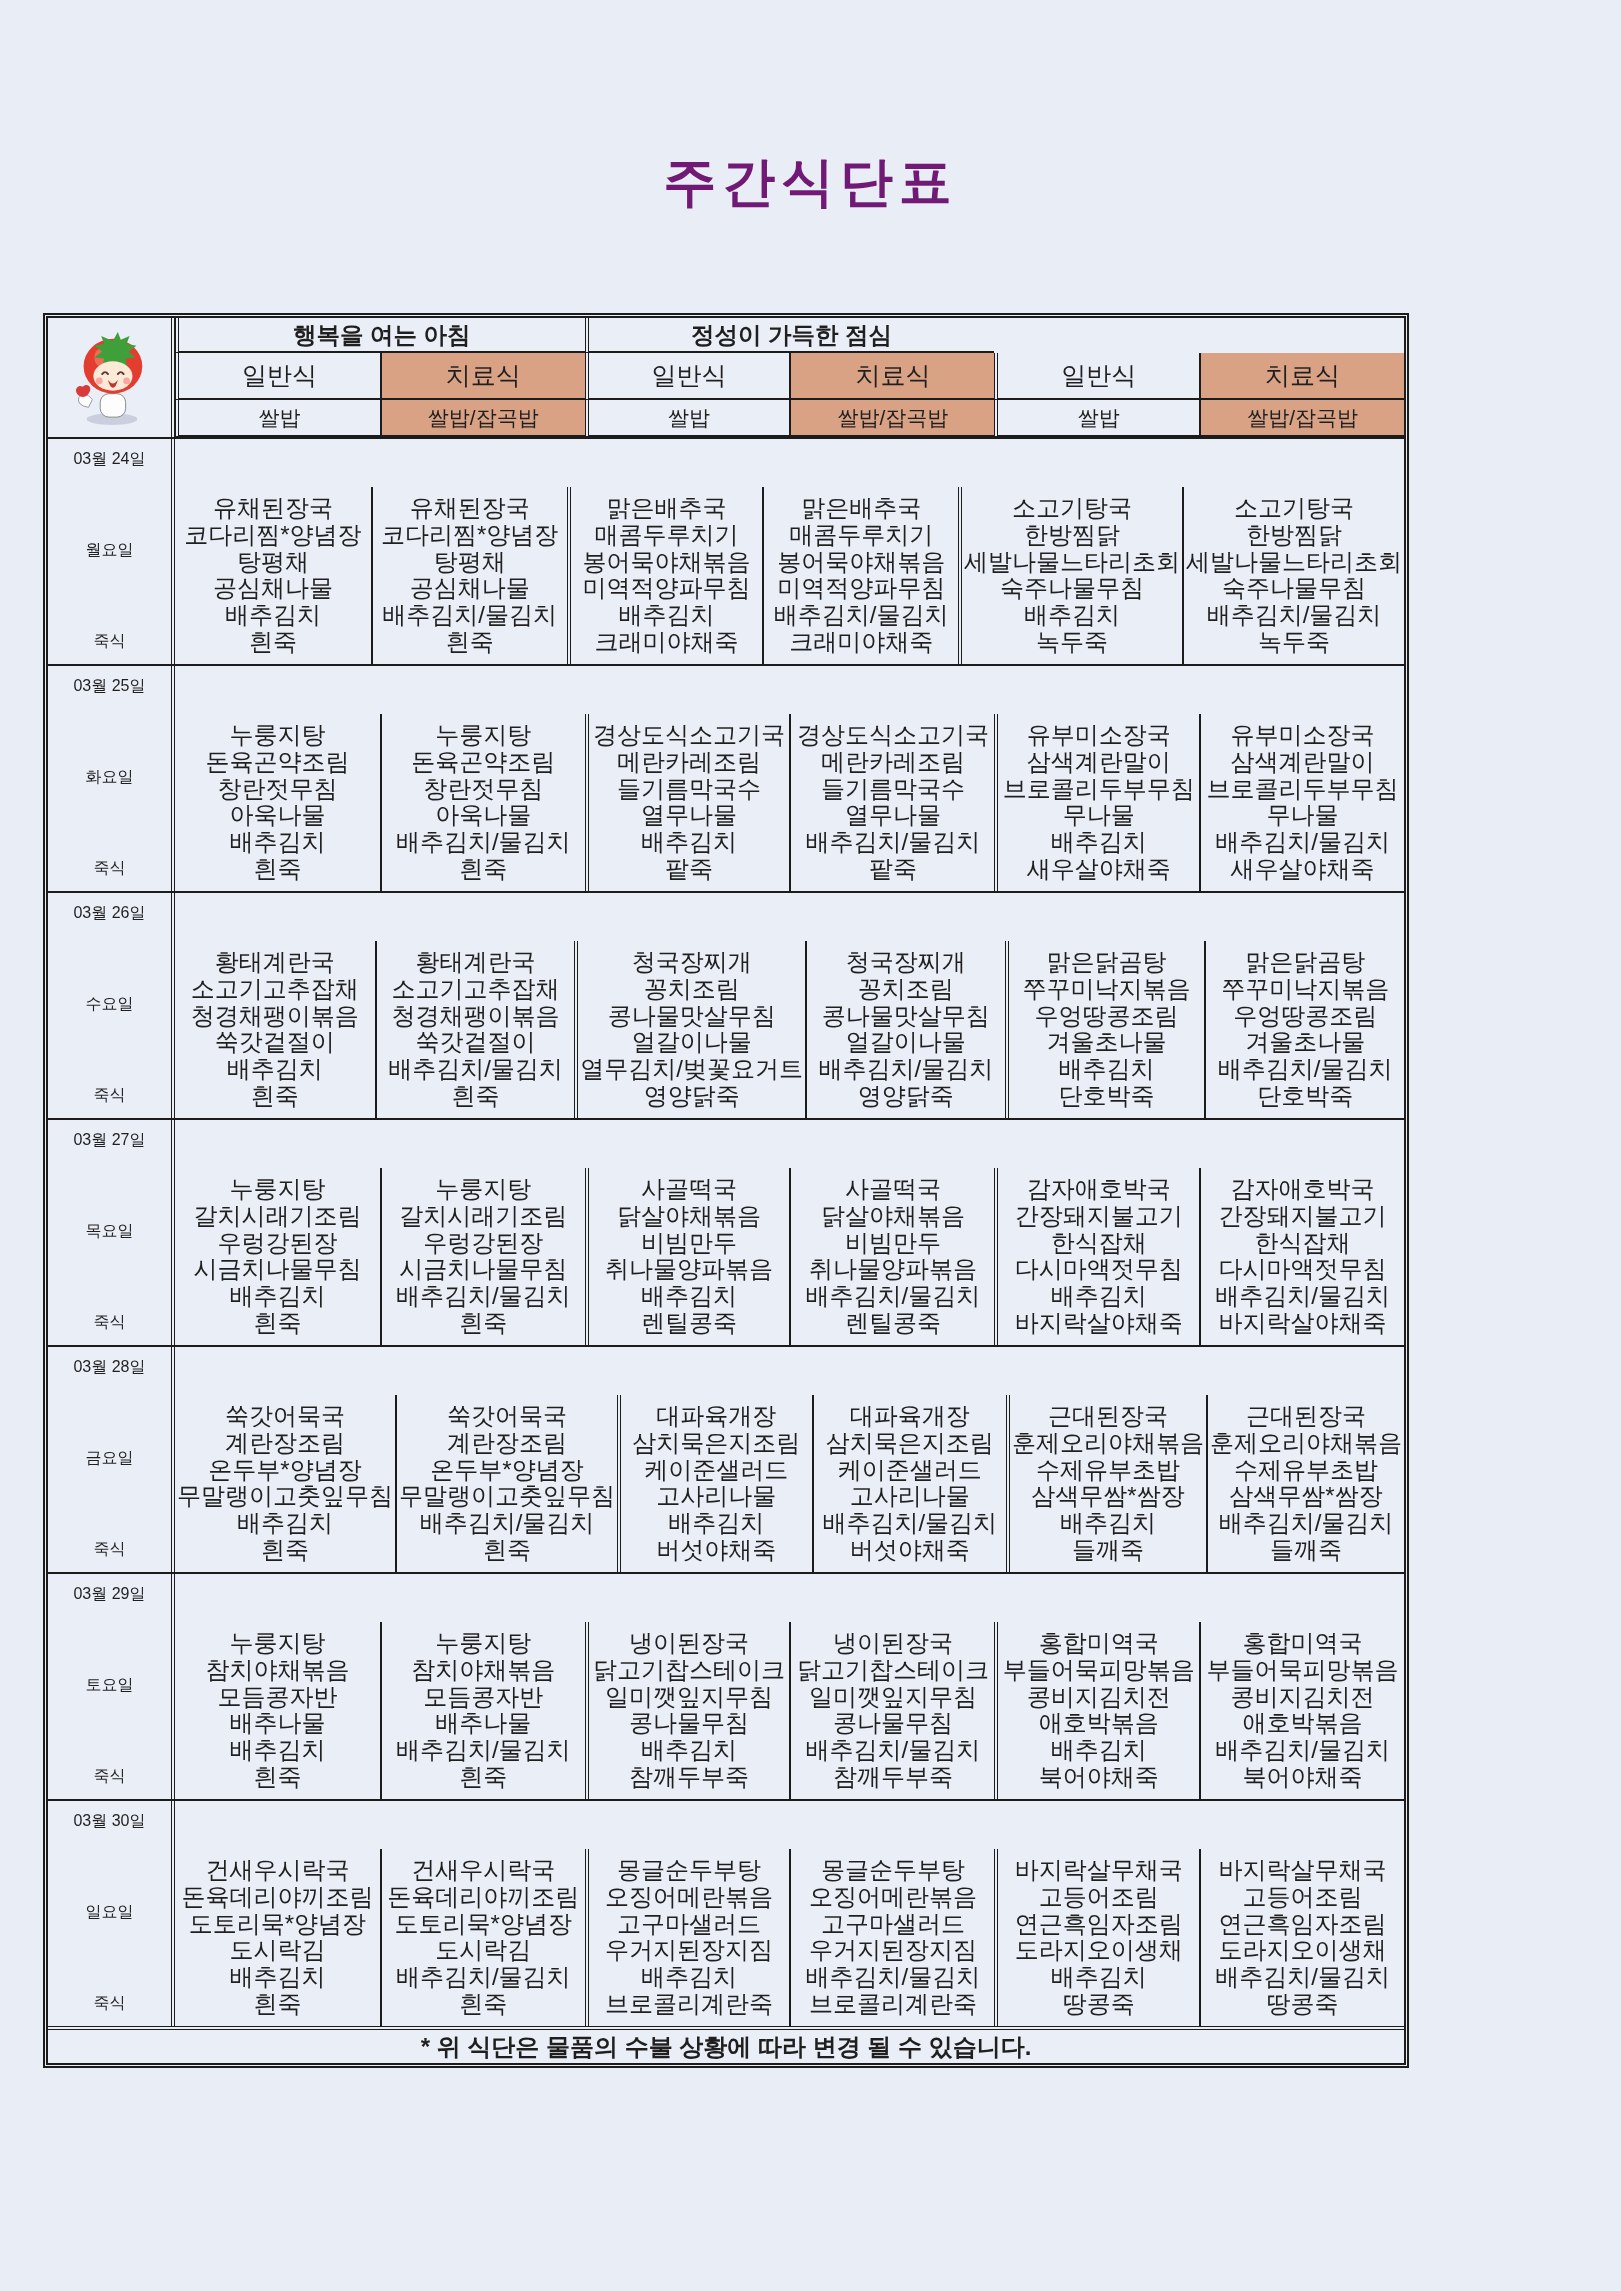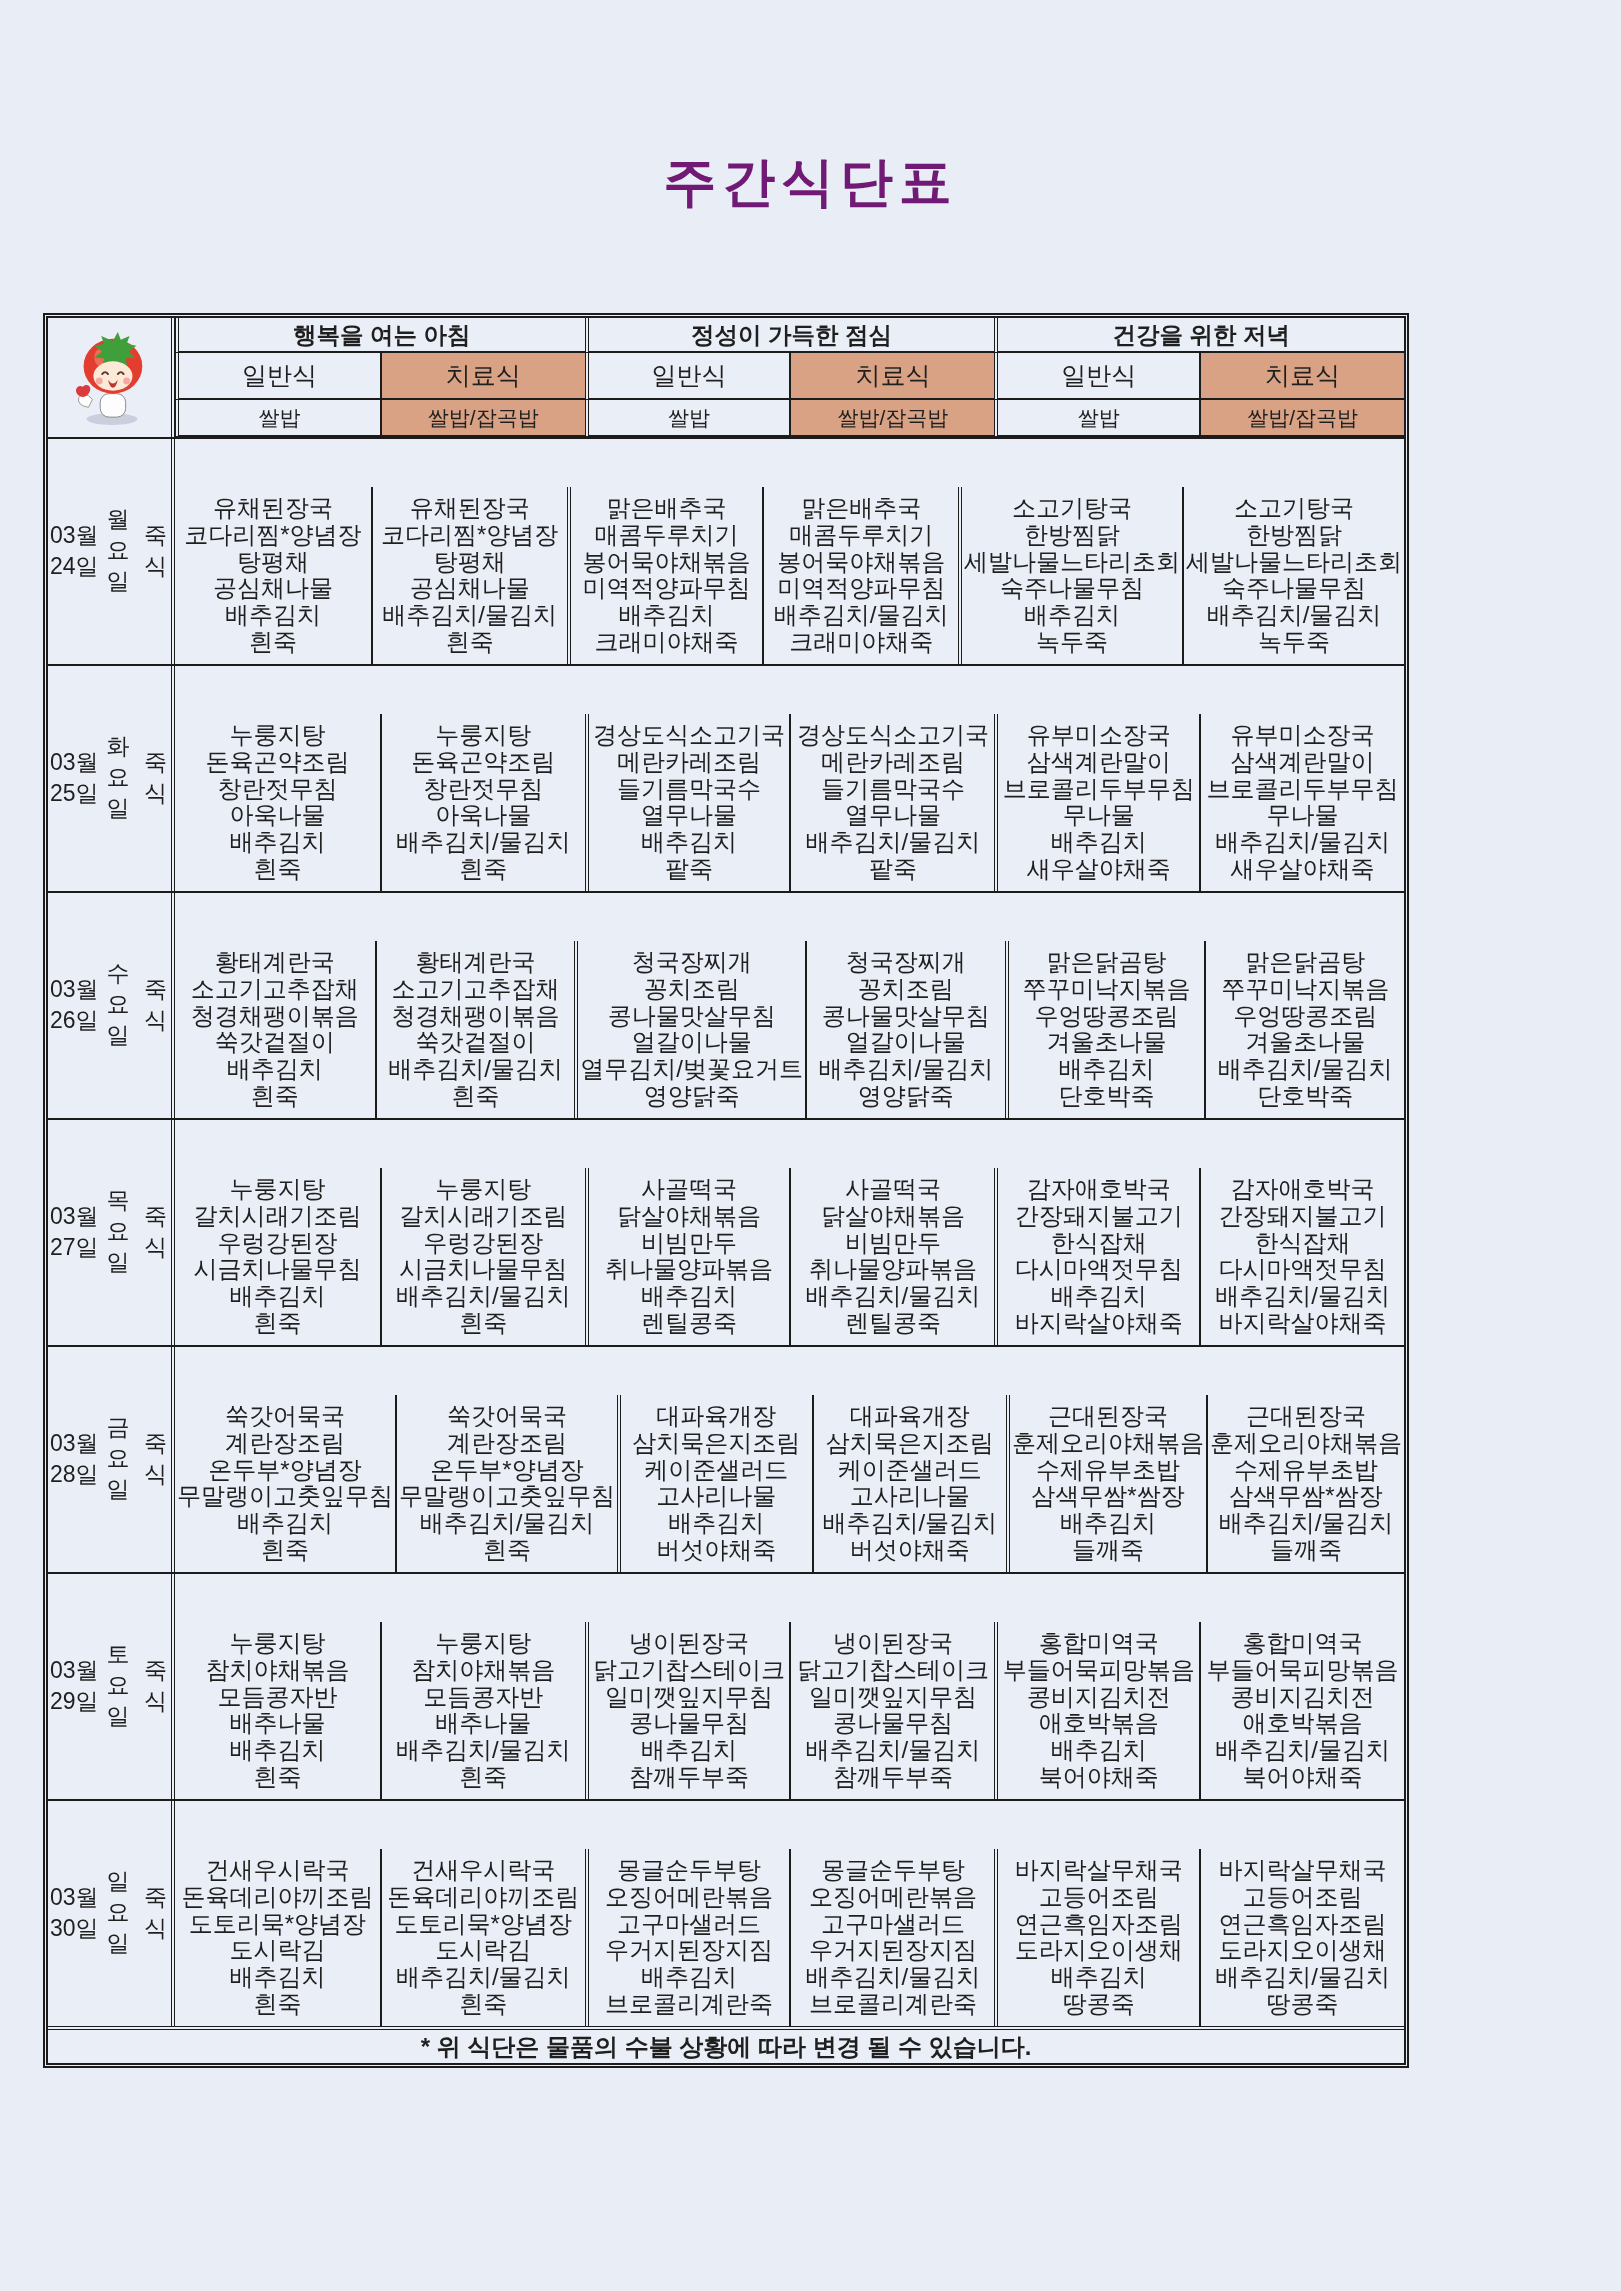--- a/index.html
+++ b/index.html
@@ -55,25 +55,25 @@
   .therapy{background:var(--therapy-bg);}
   .sep-single{border-left:2px solid var(--line);}
   .sep-double{border-left:4.9px double var(--line);}
   .day-row{
     display:grid;
     grid-template-columns:127px repeat(6,1fr);
     height:227px;
     border-top:2px solid var(--line);
   }
   .day-cell{
-    display:flex;flex-direction:row;justify-content:space-between;
+    display:flex;flex-direction:column;justify-content:space-between;
     align-items:center;
     padding:9.8px 2px 11.8px 2px;
     border-right:4.9px double var(--line);
-    font-size:23px;
+    font-size:16px;
     background:var(--cell-bg);
   }
   .menu-cell{
     display:flex;flex-direction:column;justify-content:space-between;
     align-items:center;
     padding:8.8px 2px 9.8px 2px;
     font-size:24px;
     line-height:1;
     background:var(--cell-bg);
     margin-top:48px;
@@ -109,21 +109,20 @@
         <path d="M38 50 q3 -4 6 0" stroke="#5a3b2e" stroke-width="2" fill="none" stroke-linecap="round"></path>
         <path d="M54 50 q3 -4 6 0" stroke="#5a3b2e" stroke-width="2" fill="none" stroke-linecap="round"></path>
         <path d="M44 56 q5 7 10 0 q-2 8 -5 8 q-3 0 -5 -8 z" fill="#b8372f"></path>
         <circle cx="35" cy="57" r="3.5" fill="#f6a9a0"></circle>
         <circle cx="63" cy="57" r="3.5" fill="#f6a9a0"></circle>
       </svg>
     </div>
 
     <div class="hdr-cell group-cell sep-double">행복을 여는 아침</div>
     <div class="hdr-cell group-cell sep-double">정성이 가득한 점심</div>
-    <div class="hdr-cell group-cell sep-double">건강을 위한 저녁</div>
 
     <div class="hdr-cell sub-cell sep-double" style="grid-column:2">일반식</div>
     <div class="hdr-cell sub-cell therapy sep-single">치료식</div>
     <div class="hdr-cell sub-cell sep-double">일반식</div>
     <div class="hdr-cell sub-cell therapy sep-single">치료식</div>
     <div class="hdr-cell sub-cell sep-double">일반식</div>
     <div class="hdr-cell sub-cell therapy sep-single">치료식</div>
 
     <div class="hdr-cell rice-cell sep-double" style="grid-column:2">쌀밥</div>
     <div class="hdr-cell rice-cell therapy sep-single">쌀밥/잡곡밥</div>

